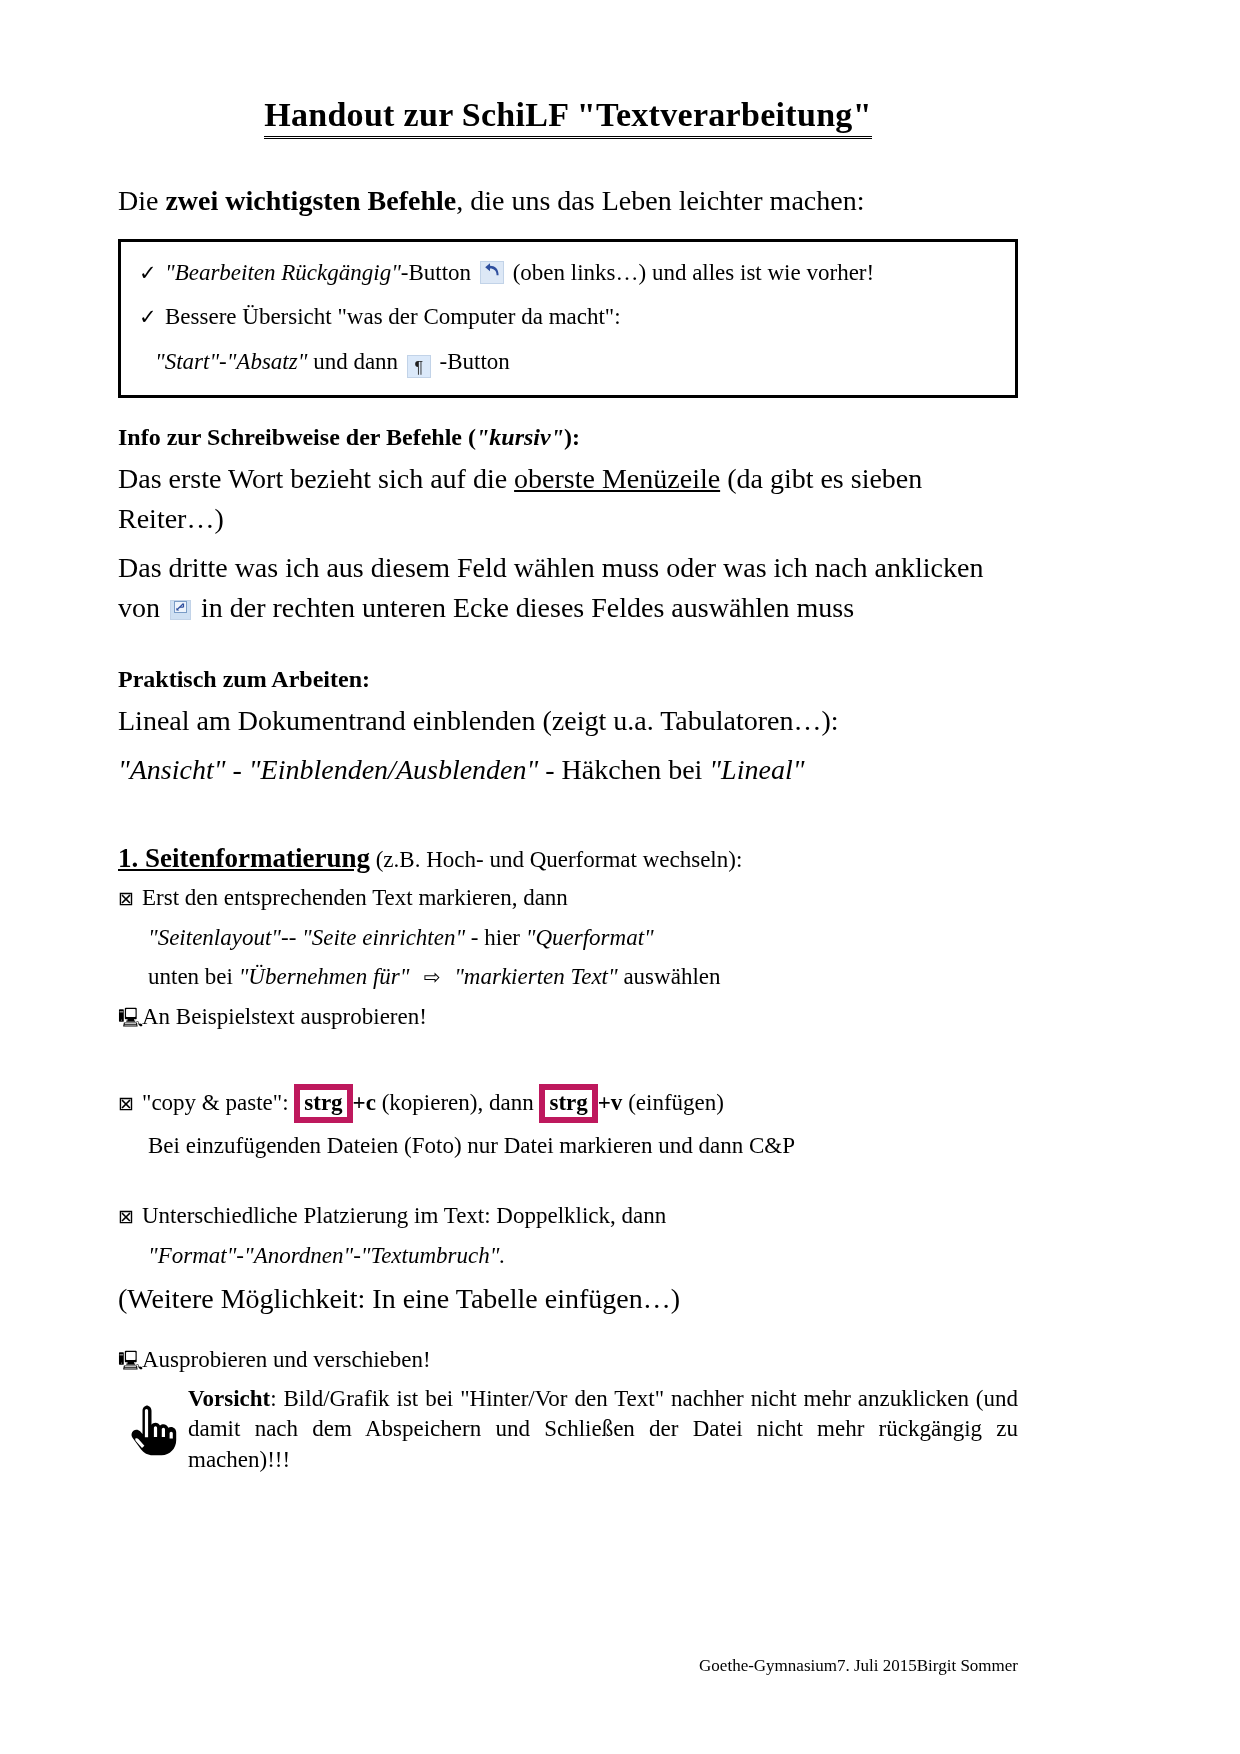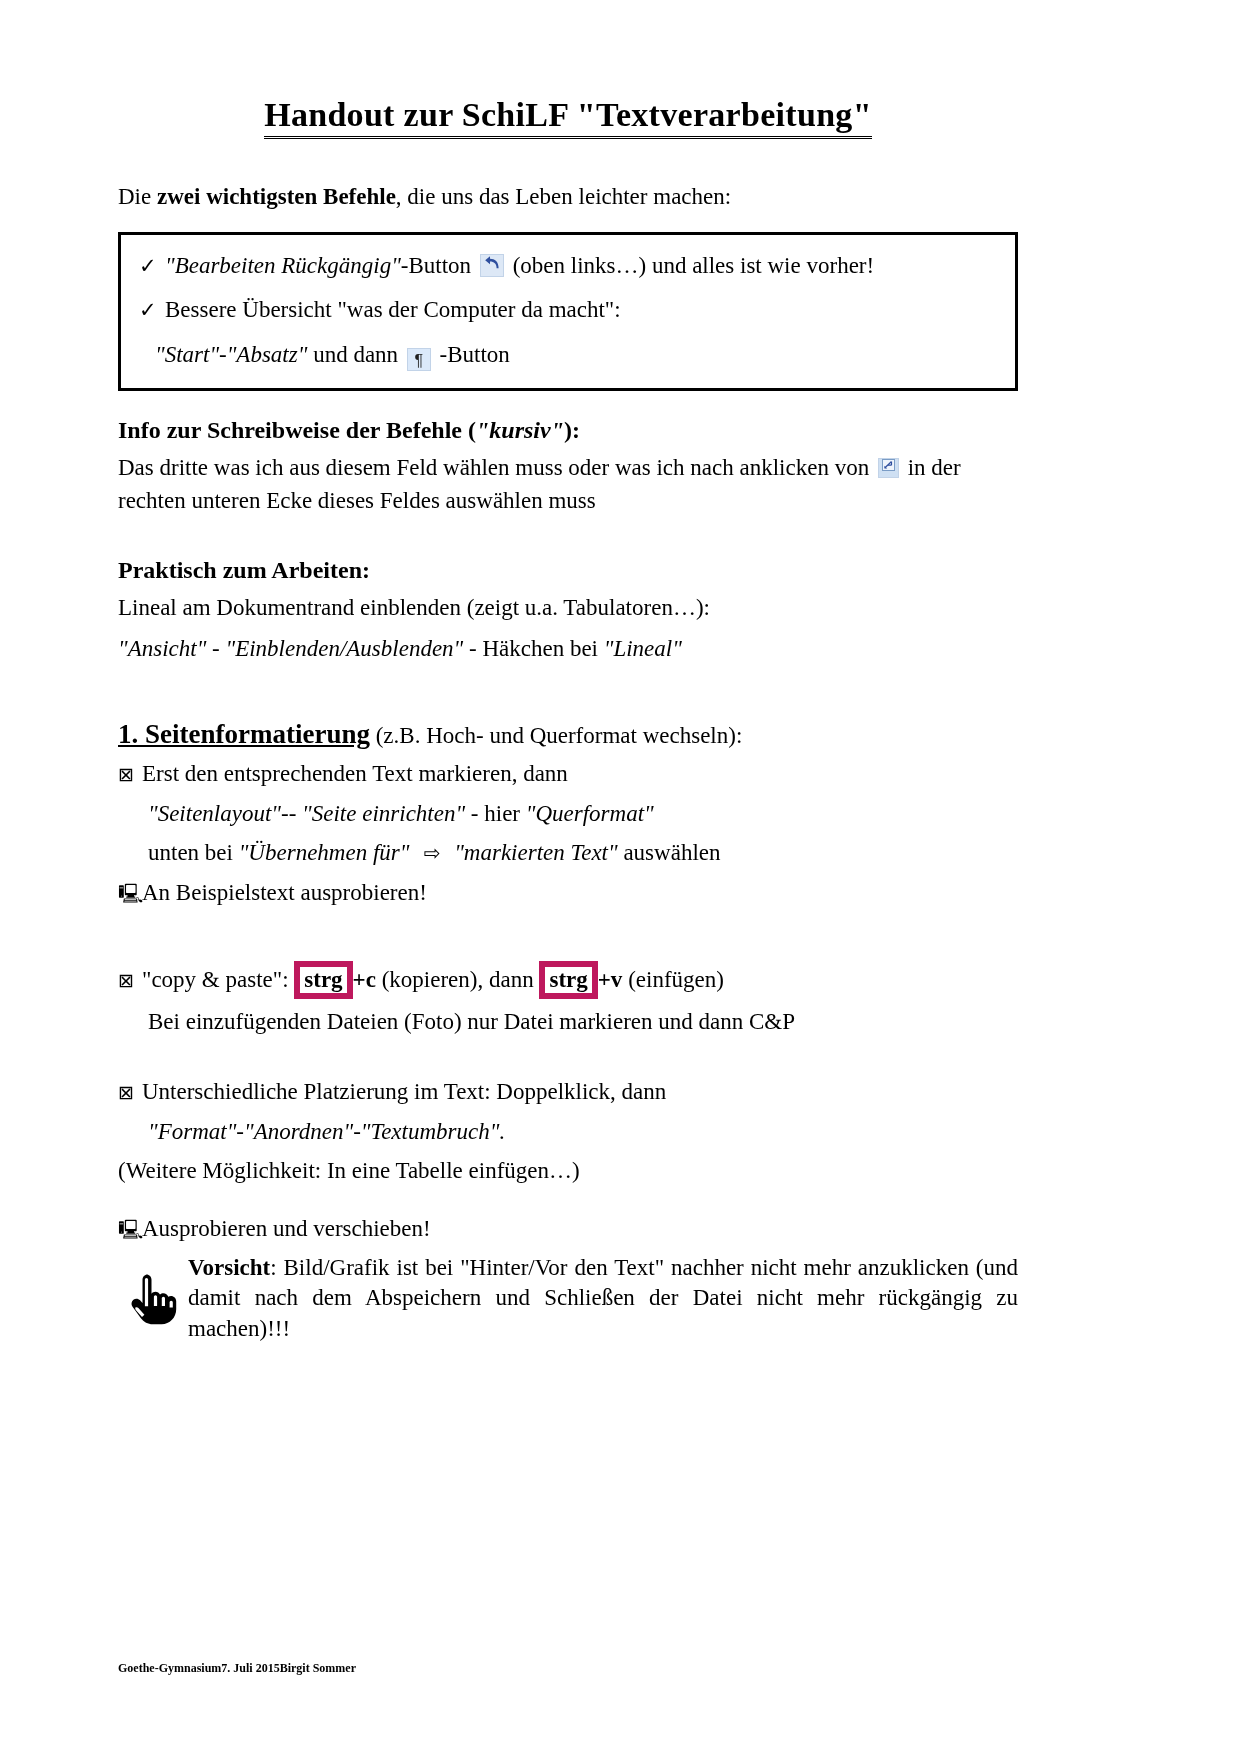--- a/index.html
+++ b/index.html
@@ -41,21 +41,21 @@
     line-height: 1.15;
   }
   .doc-title .dbl {
     display: inline-block;
     border-bottom: 3px double #000;
     padding-bottom: 2px;
   }
 
   
   .p {
-    font-size: 23px;
+    font-size: 28px;
     line-height: 1.42;
     margin: 0 0 9px 0;
   }
   .b  { font-weight: bold; }
   .i  { font-style: italic; }
   .u  { text-decoration: underline; }
 
   
   .box {
     border: 3px solid #000;
@@ -184,23 +184,23 @@
   .spacer-md { height: 30px; }
   .spacer-lg { height: 44px; }
 
   
   .footer {
     position: absolute;
     left: 118px;
     bottom: 78px;
     width: 900px;
     display: flex;
-    justify-content: flex-start;
-    font-size: 12px;
-    font-weight: bold;
+    justify-content: flex-end;
+    font-size: 17px;
+    font-weight: normal;
     font-family: "Liberation Serif", serif;
   }
   .footer > div { white-space: nowrap; }
 </style>
 </head>
 <body>
 
 <div class="page">
 
   <div class="content">
@@ -235,20 +235,23 @@
         <span class="chip pilcrow">¶</span>
         <span>-Button</span>
       </div>
 
     </div>
 
     <div class="h-sub">
       <span>Info zur Schreibweise der Befehle (</span><span class="i">"kursiv"</span><span>):</span>
     </div>
 
+    <p class="p">
+      <span>Das erste Wort bezieht sich auf die </span><span class="u">oberste Menüzeile</span><span> (da gibt es sieben Reiter…)</span>
+    </p>
 
 
     <p class="p">
       <span>Das dritte was ich aus diesem Feld wählen muss oder was ich nach anklicken von </span><span class="chip launcher">
         <svg width="13" height="12" viewBox="0 0 13 12" aria-hidden="true">
           <rect x="0.5" y="0.5" width="12" height="11" fill="#eef4fc" stroke="#7a9cc6"></rect>
           <path d="M9.5 2.5 L9.5 6.2 M9.5 6.2 L6.0 6.2" stroke="#2f4f9e" stroke-width="1.2" fill="none"></path>
           <path d="M3.0 8.8 L9.2 2.8" stroke="#2f4f9e" stroke-width="1.2"></path>
           <path d="M2.4 9.6 L2.4 6.8 L5.2 9.6 Z" fill="#2f4f9e"></path>
         </svg>

